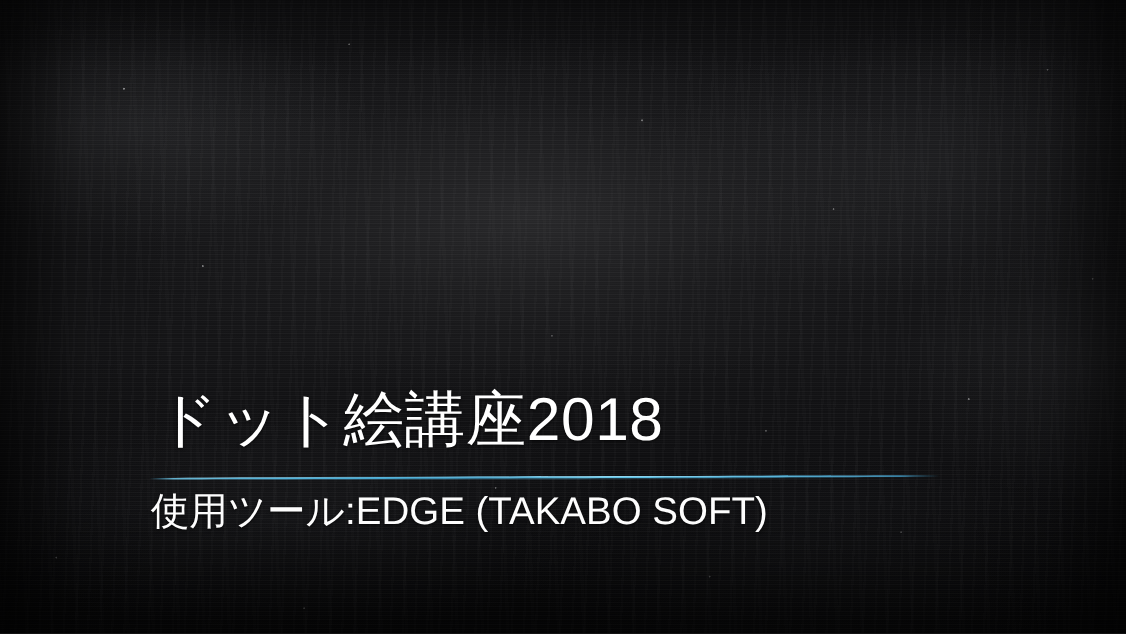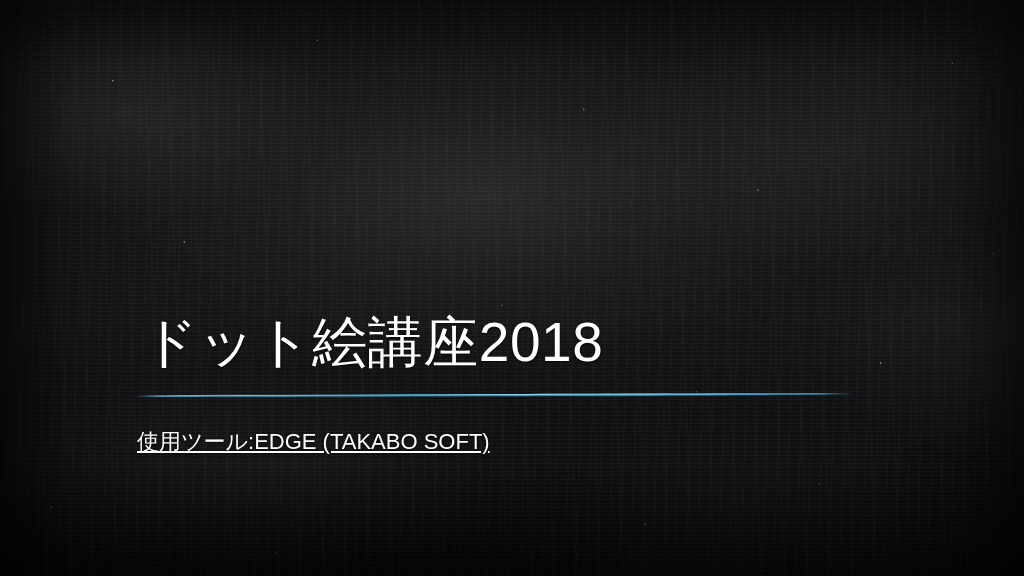--- a/index.html
+++ b/index.html
@@ -100,20 +100,21 @@
   .tex-vignette {
     background:
       linear-gradient(90deg, rgba(0,0,0,0.62) 0%, rgba(0,0,0,0.12) 7%, rgba(0,0,0,0) 16%, rgba(0,0,0,0) 84%, rgba(0,0,0,0.14) 93%, rgba(0,0,0,0.58) 100%),
       linear-gradient(180deg, rgba(0,0,0,0.40) 0%, rgba(0,0,0,0) 11%, rgba(0,0,0,0) 80%, rgba(0,0,0,0.52) 100%);
   }
 
   
   .content {
     position: absolute;
     inset: 0;
+    margin-top: 39px;
   }
 
   #title {
     position: absolute;
     left: 142px;
     top: 312px;
     margin: 0;
     font-size: 55px;
     font-weight: 400;
     line-height: 1.12;
@@ -127,29 +128,28 @@
     position: absolute;
     left: 132px;
     top: 386px;
     width: 726px;
     height: 18px;
   }
 
   #subtitle {
     position: absolute;
     left: 137px;
-    top: 428px;
-    margin: 0;
-    font-size: 22px;
+    top: 404px;
+    margin: 0;
+    font-size: 35px;
     font-weight: 400;
     line-height: 1.25;
     color: #fdfdfd;
     white-space: nowrap;
     text-shadow: 0 1px 3px rgba(0,0,0,0.7);
-    text-decoration: underline;
   }
 
   #url-line {
     position: absolute;
     left: 575px;
     top: 461px;
     margin: 0;
     font-size: 25px;
     font-weight: 400;
     line-height: 1.25;

